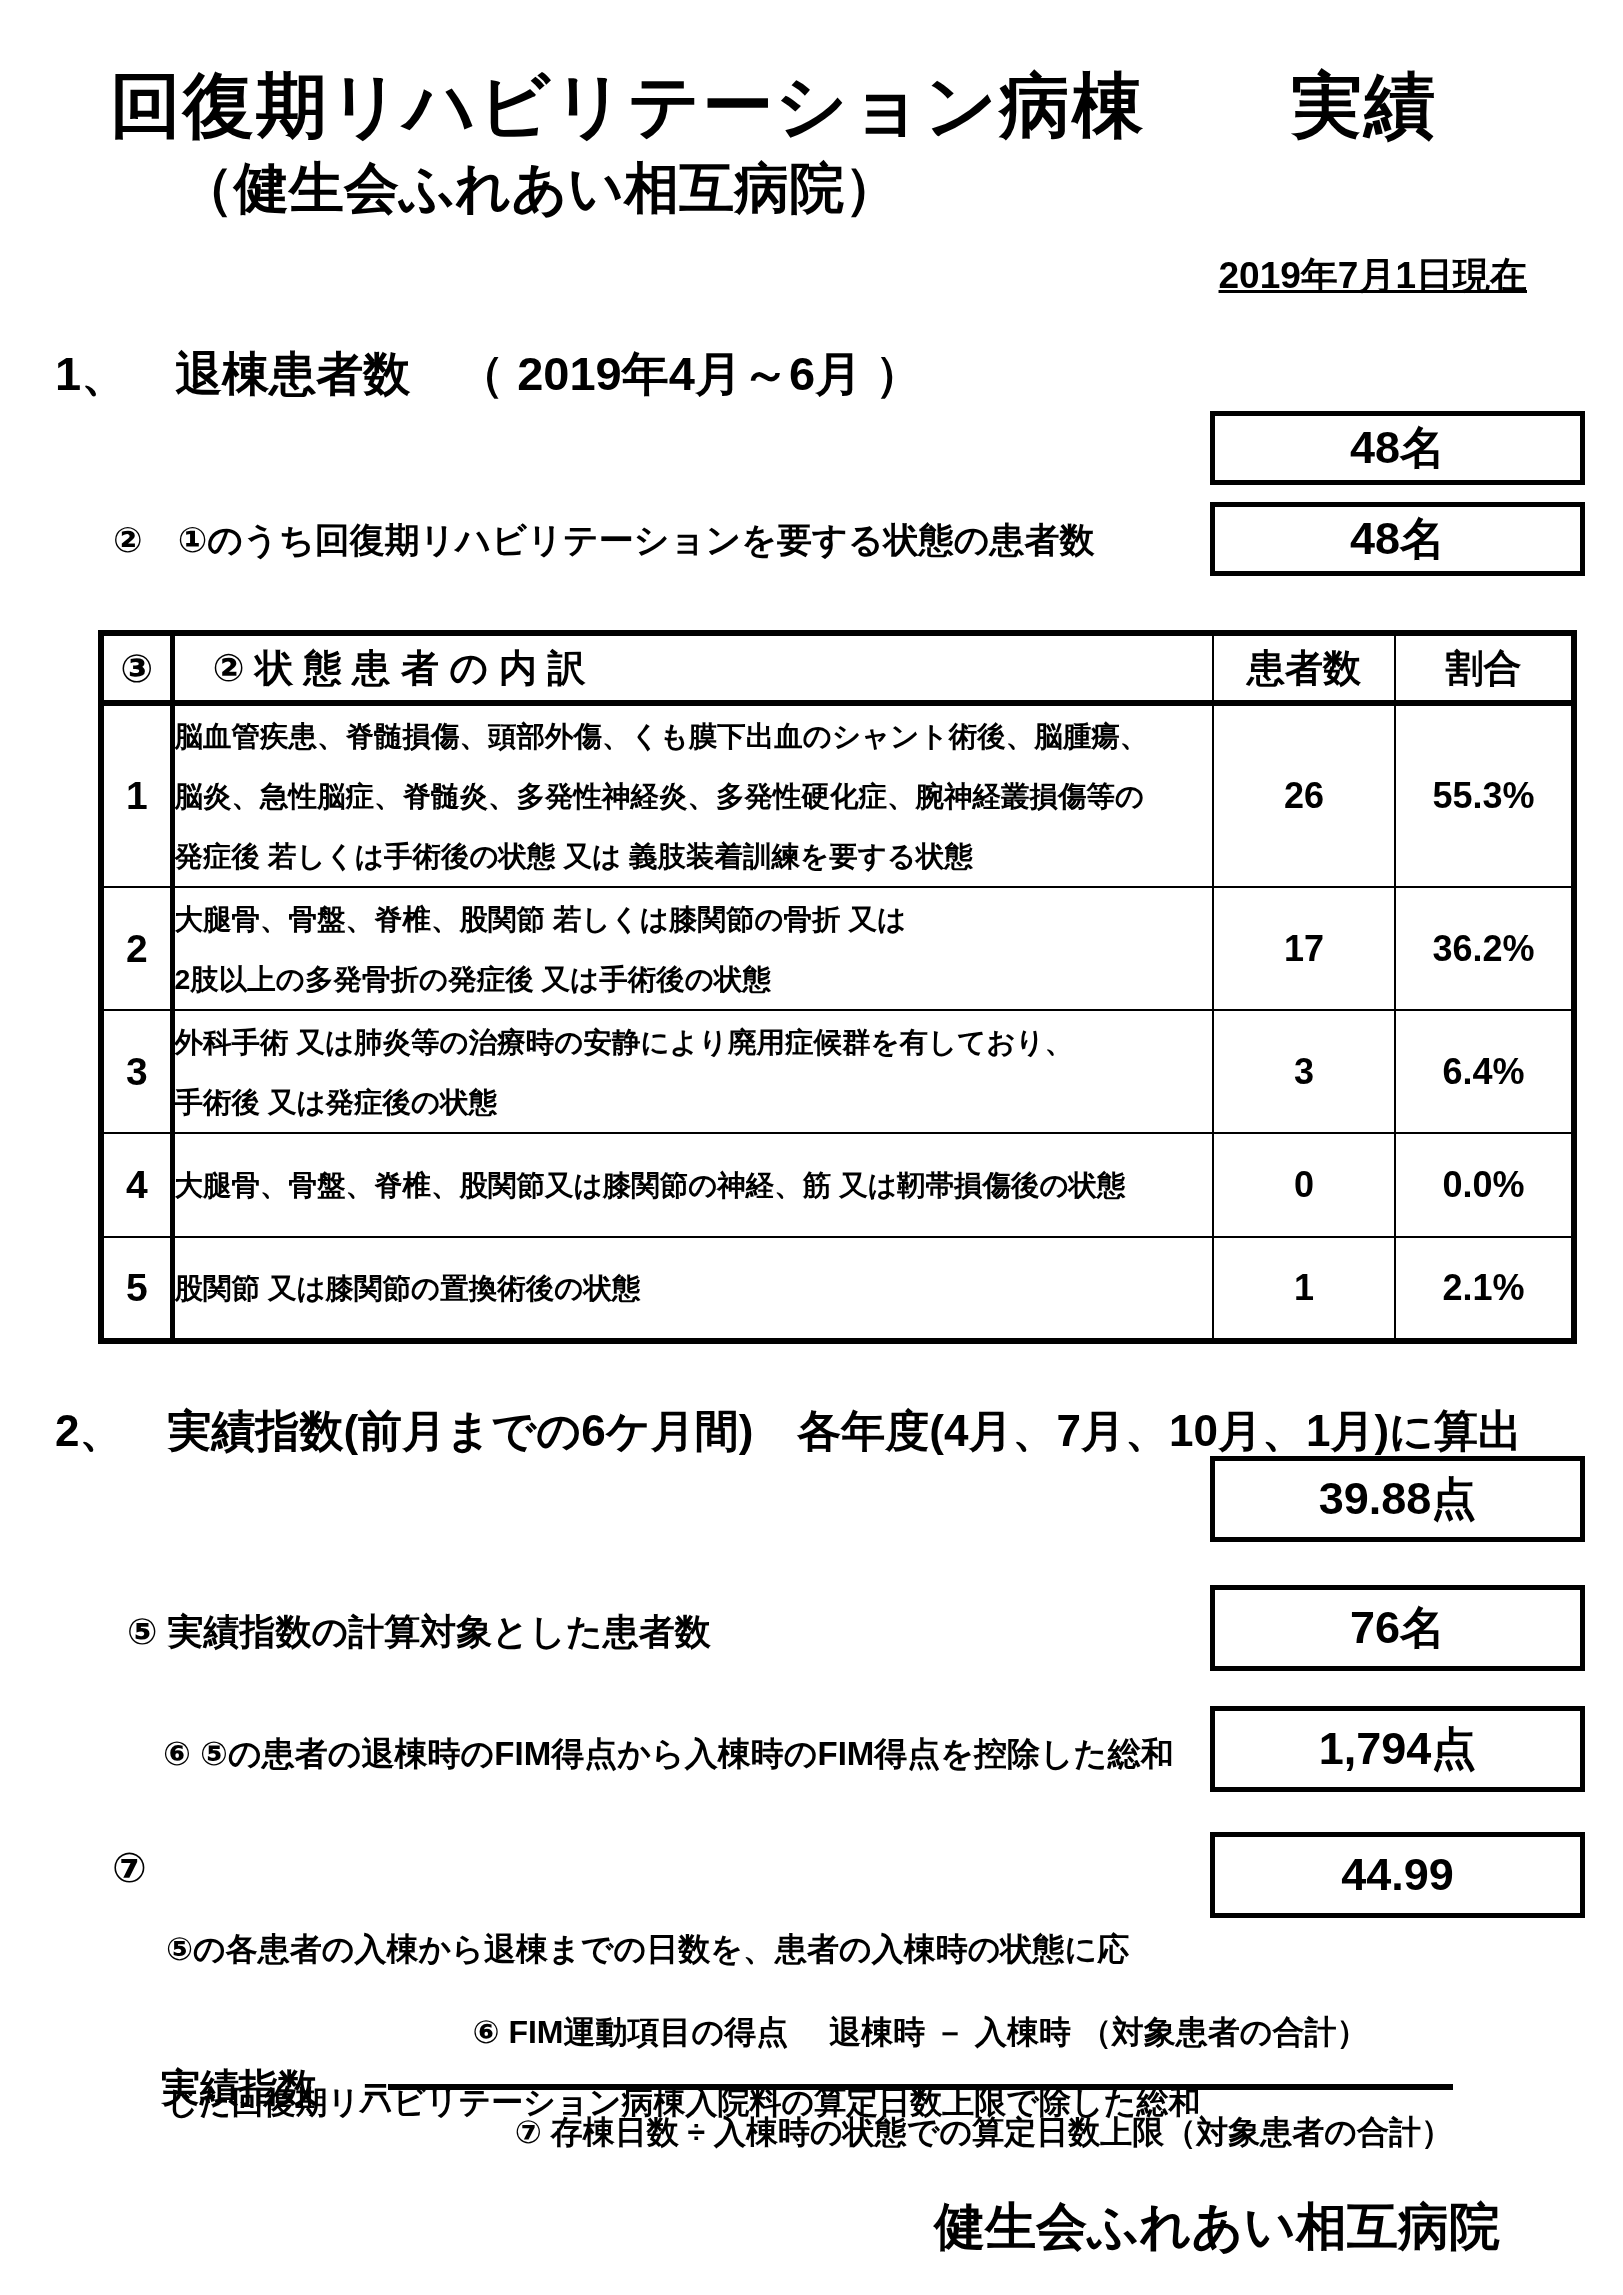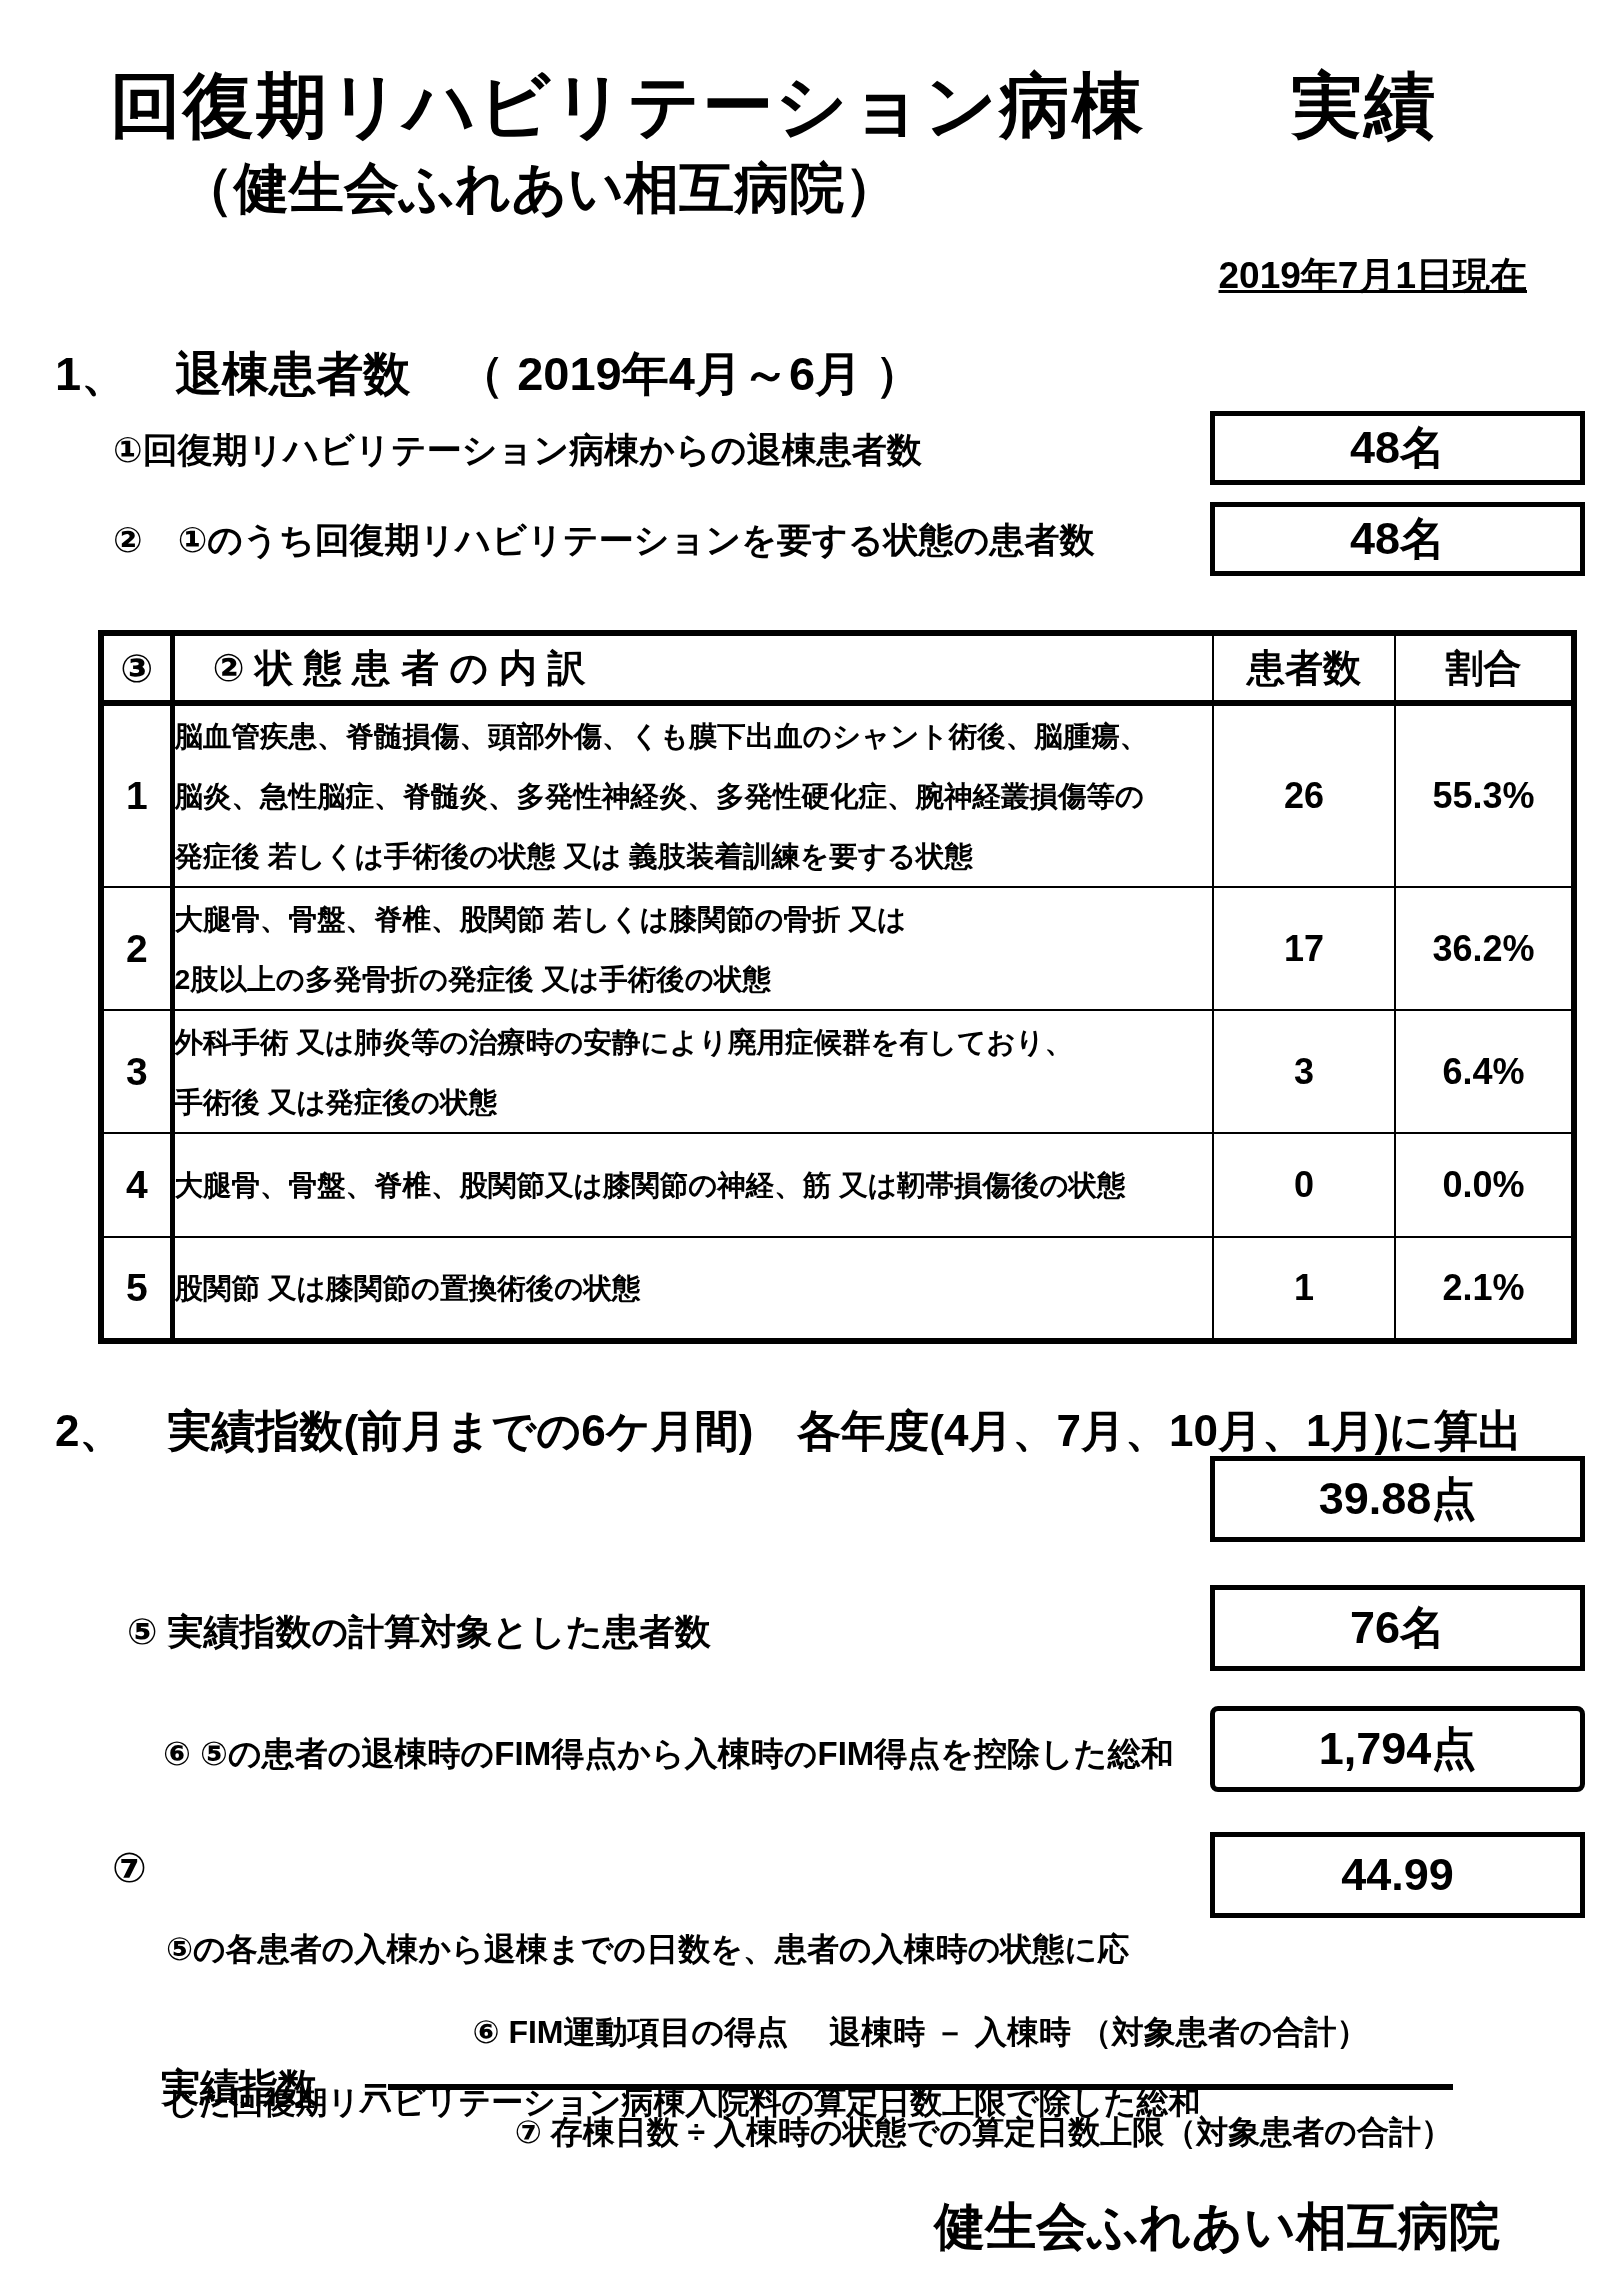--- a/index.html
+++ b/index.html
@@ -71,21 +71,20 @@
 <body>
 
 <div class="page">
 
   <div class="abs title">回復期リハビリテーション病棟　　実績</div>
   <div class="abs subtitle">（健生会ふれあい相互病院）</div>
   <div class="abs date">2019年7月1日現在</div>
 
   <div class="abs s-heading s1-heading">1、　退棟患者数　（ 2019年4月～6月 ）</div>
 
-  <div class="abs item-label" style="top:427px;">①回復期リハビリテーション病棟からの退棟患者数</div>
   <div class="abs valuebox vb-s1" style="top:411px;">48名</div>
 
   <div class="abs item-label" style="top:517px;">②　①のうち回復期リハビリテーションを要する状態の患者数</div>
   <div class="abs valuebox vb-s1" style="top:502px;">48名</div>
 
   <table class="ptable">
     <colgroup>
       <col style="width:71px;">
       <col style="width:1041px;">
       <col style="width:182px;">
@@ -146,21 +145,21 @@
   </table>
 
   <div class="abs s-heading s2-heading">2、　実績指数(前月までの6ケ月間)　各年度(4月、7月、10月、1月)に算出</div>
 
   <div class="abs valuebox vb-s2" style="top:1456px;">39.88点</div>
 
   <div class="abs item-label2" style="top:1608px;">⑤ 実績指数の計算対象とした患者数</div>
   <div class="abs valuebox vb-s2" style="top:1585px;">76名</div>
 
   <div class="abs item-label2" style="top:1732px;font-size:33px;margin-left:36px;">⑥ ⑤の患者の退棟時のFIM得点から入棟時のFIM得点を控除した総和</div>
-  <div class="abs valuebox vb-s2" style="top:1706px;border-radius:8px;">1,794点</div>
+  <div class="abs valuebox vb-s2" style="top:1706px;">1,794点</div>
 
   <div class="abs item7-circle">⑦</div>
   <div class="abs item7-lines">
     <div>⑤の各患者の入棟から退棟までの日数を、患者の入棟時の状態に応</div>
     <div>じた回復期リハビリテーション病棟入院料の算定日数上限で除した総和</div>
   </div>
   <div class="abs valuebox vb-s2" style="top:1832px;">44.99</div>
 
   <div class="abs formula-lhs">実績指数　＝</div>
   <div class="abs formula-num">⑥ FIM運動項目の得点　 退棟時 － 入棟時 （対象患者の合計）</div>

